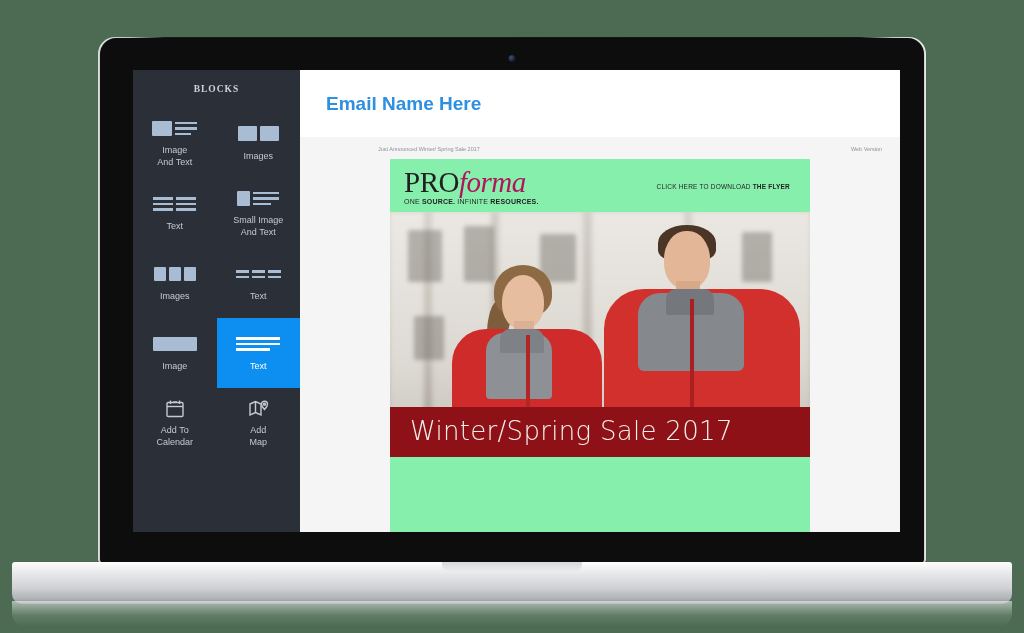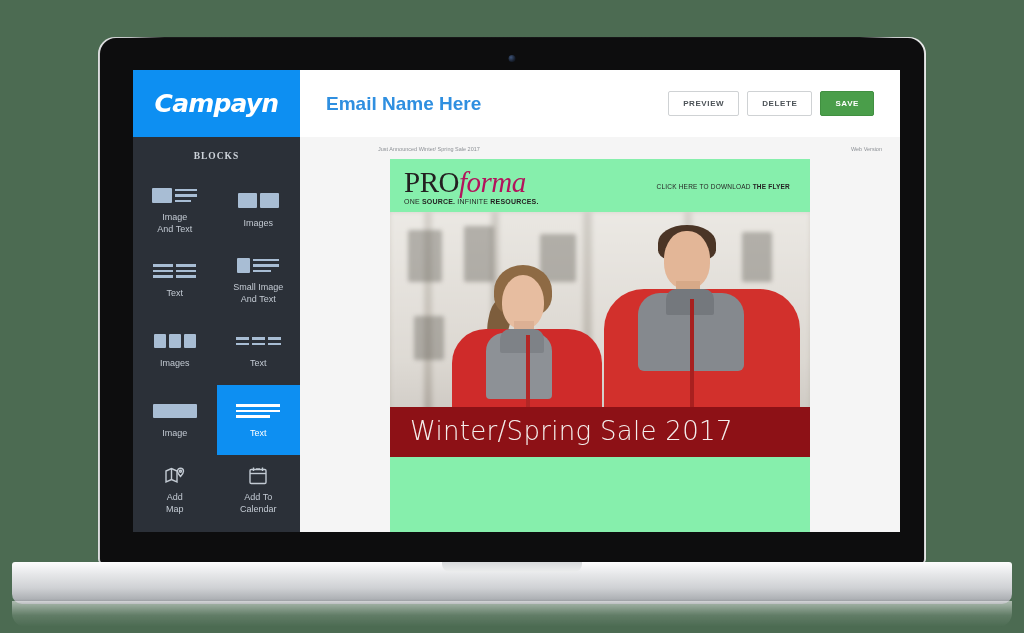--- a/index.html
+++ b/index.html
@@ -176,23 +176,20 @@
 <body>
 
 <div class="lid-edge"></div>
 <div class="laptop-lid">
   <div class="webcam"></div>
 </div>
 
 <div class="screen">
 
   <div class="sidebar">
-    <div class="brand">
-      <span class="brand-logo">Campayn</span>
-    </div>
 
     <div class="tabs">
       <div class="tab">BLOCKS</div>
     </div>
 
     <div class="blocks">
 
       <div class="block">
         <span class="ic">
           <i class="sw" style="width:20px;height:15px;border-radius:1px;"></i>
@@ -279,61 +276,56 @@
 
       <div class="block selected">
         <span class="ic">
           <span class="lines">
               <i class="sw" style="width:44px;height:3px;"></i>
               <i class="sw" style="width:44px;"></i>
               <i class="sw" style="width:34px;"></i>
             </span>
         </span>
         <span style="white-space:pre-line">Text</span>
-      </div>
-
-      <div class="block">
-        <span class="ic">
-          <svg width="21" height="19" viewBox="0 0 21 19" fill="none" stroke="#c3cad3" stroke-width="1.4">
-            <path d="M2 5 L7.5 2.6 L13 5 L13 16 L7.5 13.6 L2 16 Z"></path>
-            <line x1="7.5" y1="2.6" x2="7.5" y2="13.6"></line>
-            <path d="M16.5 2.2a3 3 0 0 0-3 3c0 2.1 3 5.3 3 5.3s3-3.2 3-5.3a3 3 0 0 0-3-3z"></path>
-            <circle cx="16.5" cy="5.2" r="1"></circle>
-          </svg>
-        </span>
-        <span style="white-space:pre-line">Add
-Map</span>
       </div>
 
       <div class="block">
         <span class="ic">
           <svg width="20" height="19" viewBox="0 0 20 19" fill="none" stroke="#c3cad3" stroke-width="1.4">
             <rect x="2" y="3.5" width="16" height="14" rx="1.2"></rect>
             <line x1="2" y1="7.5" x2="18" y2="7.5"></line>
             <line x1="5.5" y1="1.5" x2="5.5" y2="5"></line>
             <line x1="14.5" y1="1.5" x2="14.5" y2="5"></line>
             <line x1="8" y1="3" x2="12" y2="3"></line>
           </svg>
         </span>
         <span style="white-space:pre-line">Add To
 Calendar</span>
       </div>
 
+      <div class="block">
+        <span class="ic">
+          <svg width="21" height="19" viewBox="0 0 21 19" fill="none" stroke="#c3cad3" stroke-width="1.4">
+            <path d="M2 5 L7.5 2.6 L13 5 L13 16 L7.5 13.6 L2 16 Z"></path>
+            <line x1="7.5" y1="2.6" x2="7.5" y2="13.6"></line>
+            <path d="M16.5 2.2a3 3 0 0 0-3 3c0 2.1 3 5.3 3 5.3s3-3.2 3-5.3a3 3 0 0 0-3-3z"></path>
+            <circle cx="16.5" cy="5.2" r="1"></circle>
+          </svg>
+        </span>
+        <span style="white-space:pre-line">Add
+Map</span>
+      </div>
+
     </div>
   </div>
 
   <div class="main">
 
     <div class="topbar">
       <div class="email-title">Email Name Here</div>
-      <div class="actions">
-        <button class="btn">PREVIEW</button>
-        <button class="btn">DELETE</button>
-        <button class="btn primary">SAVE</button>
-      </div>
     </div>
 
     <div class="canvas">
       <div class="preheader">
         <span>Just Announced Winter/ Spring Sale 2017</span>
         <span>Web Version</span>
       </div>
 
       <div class="email-body">
 

